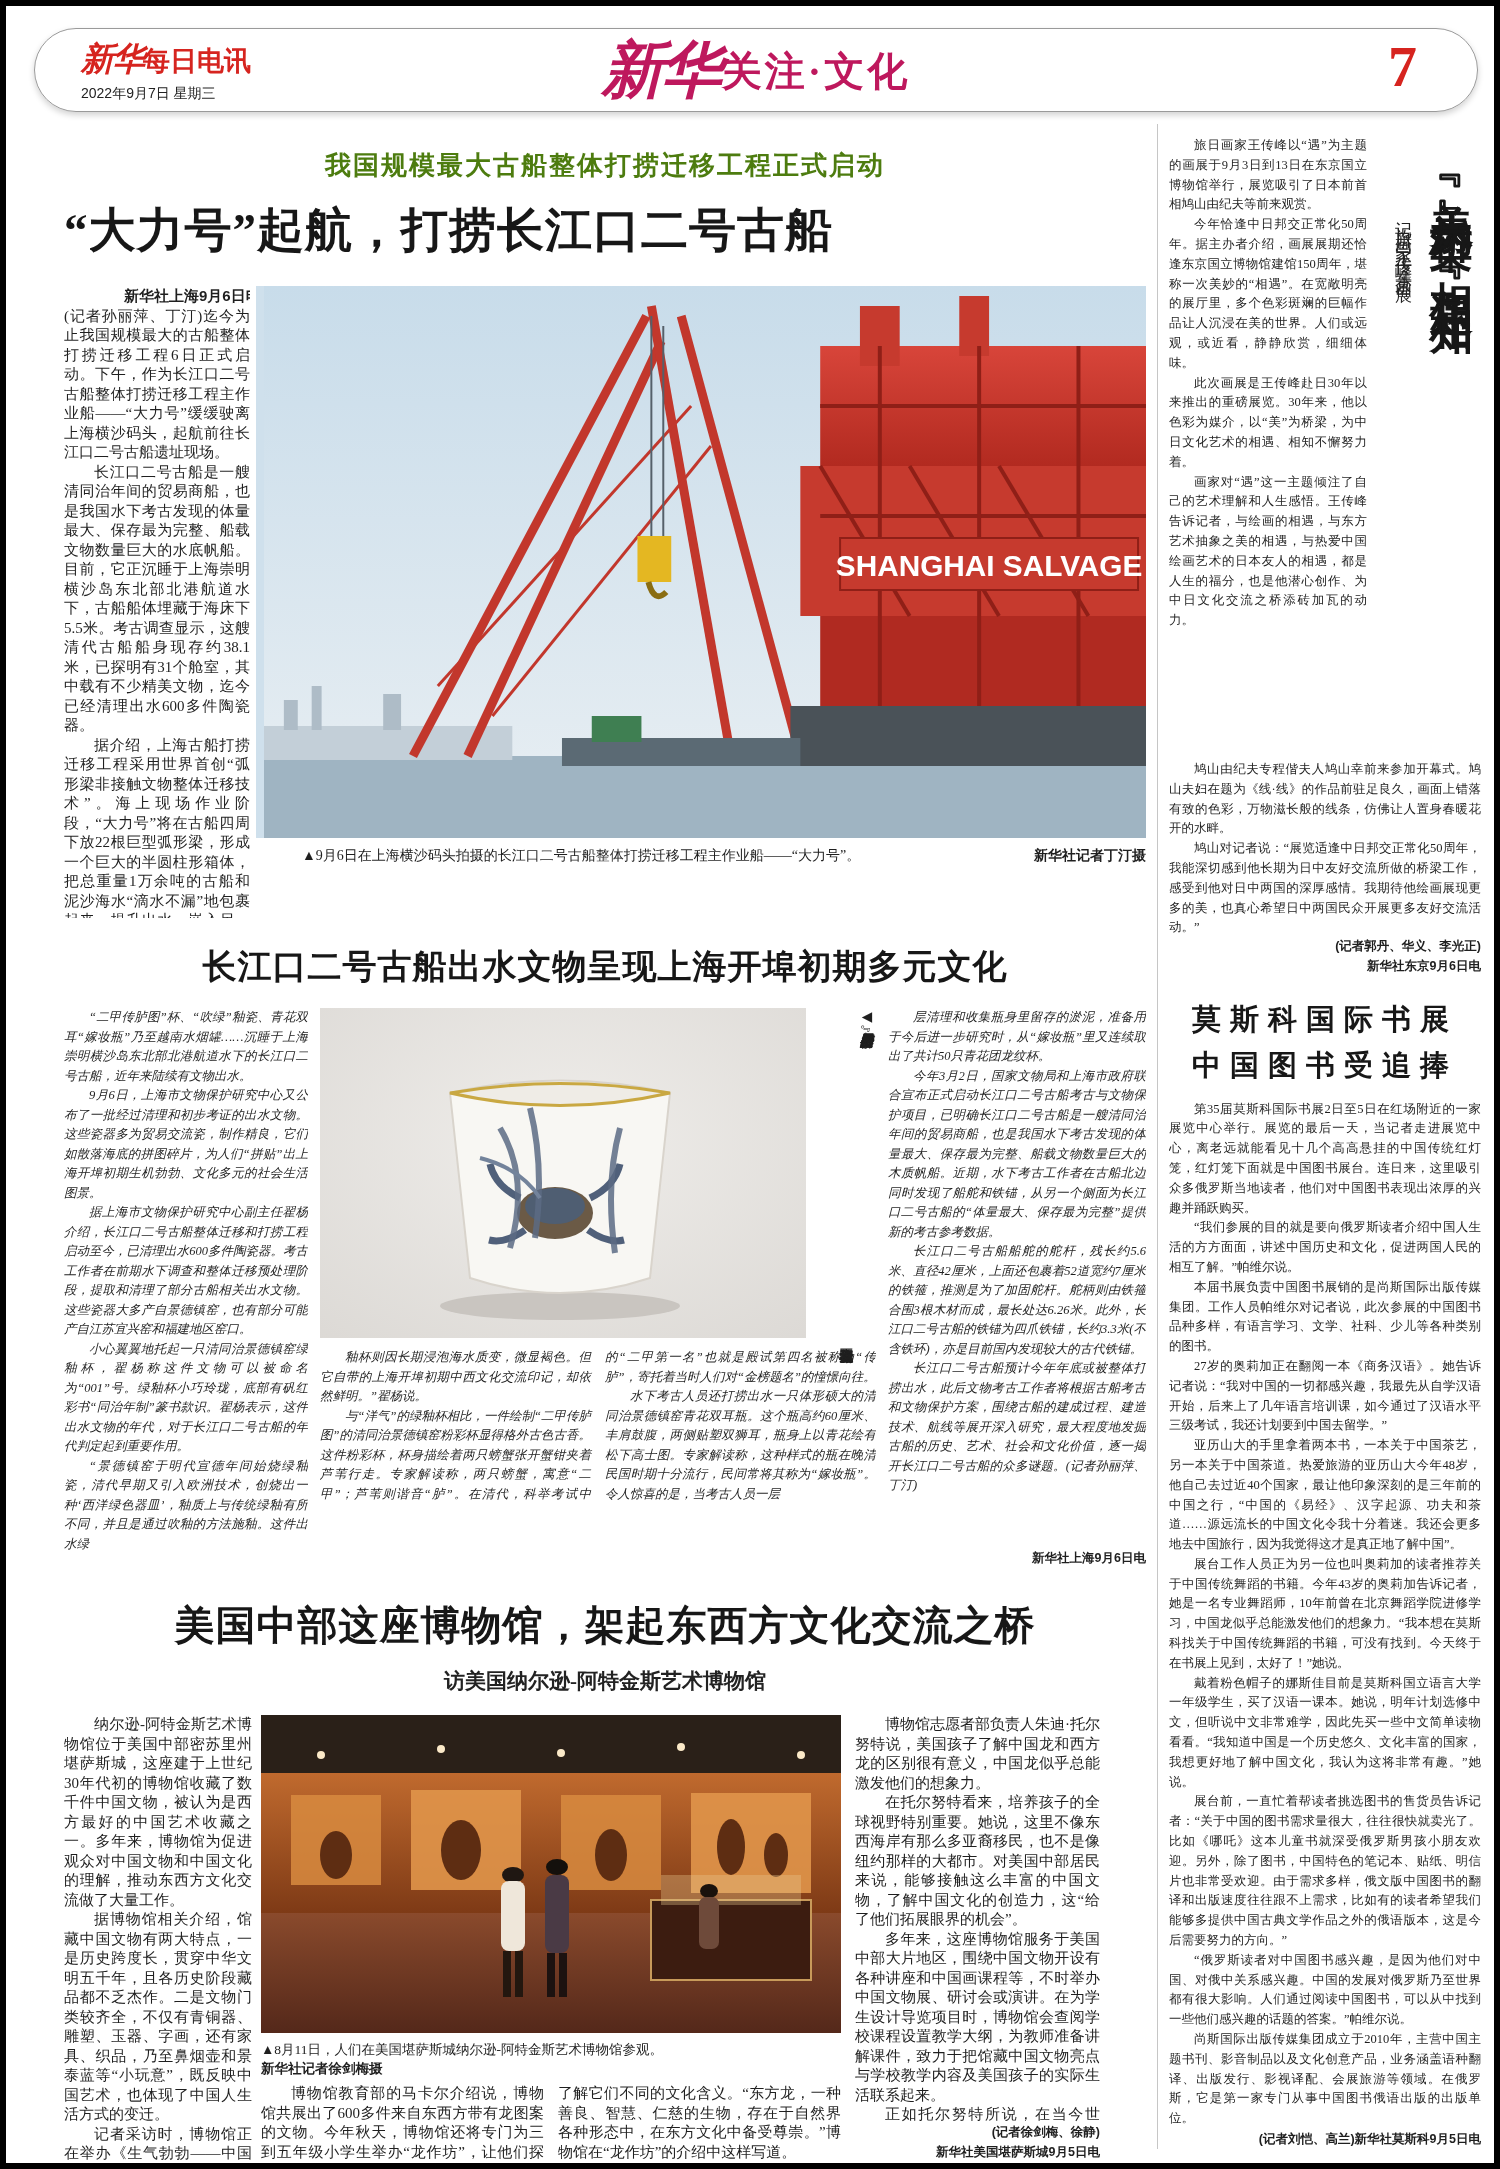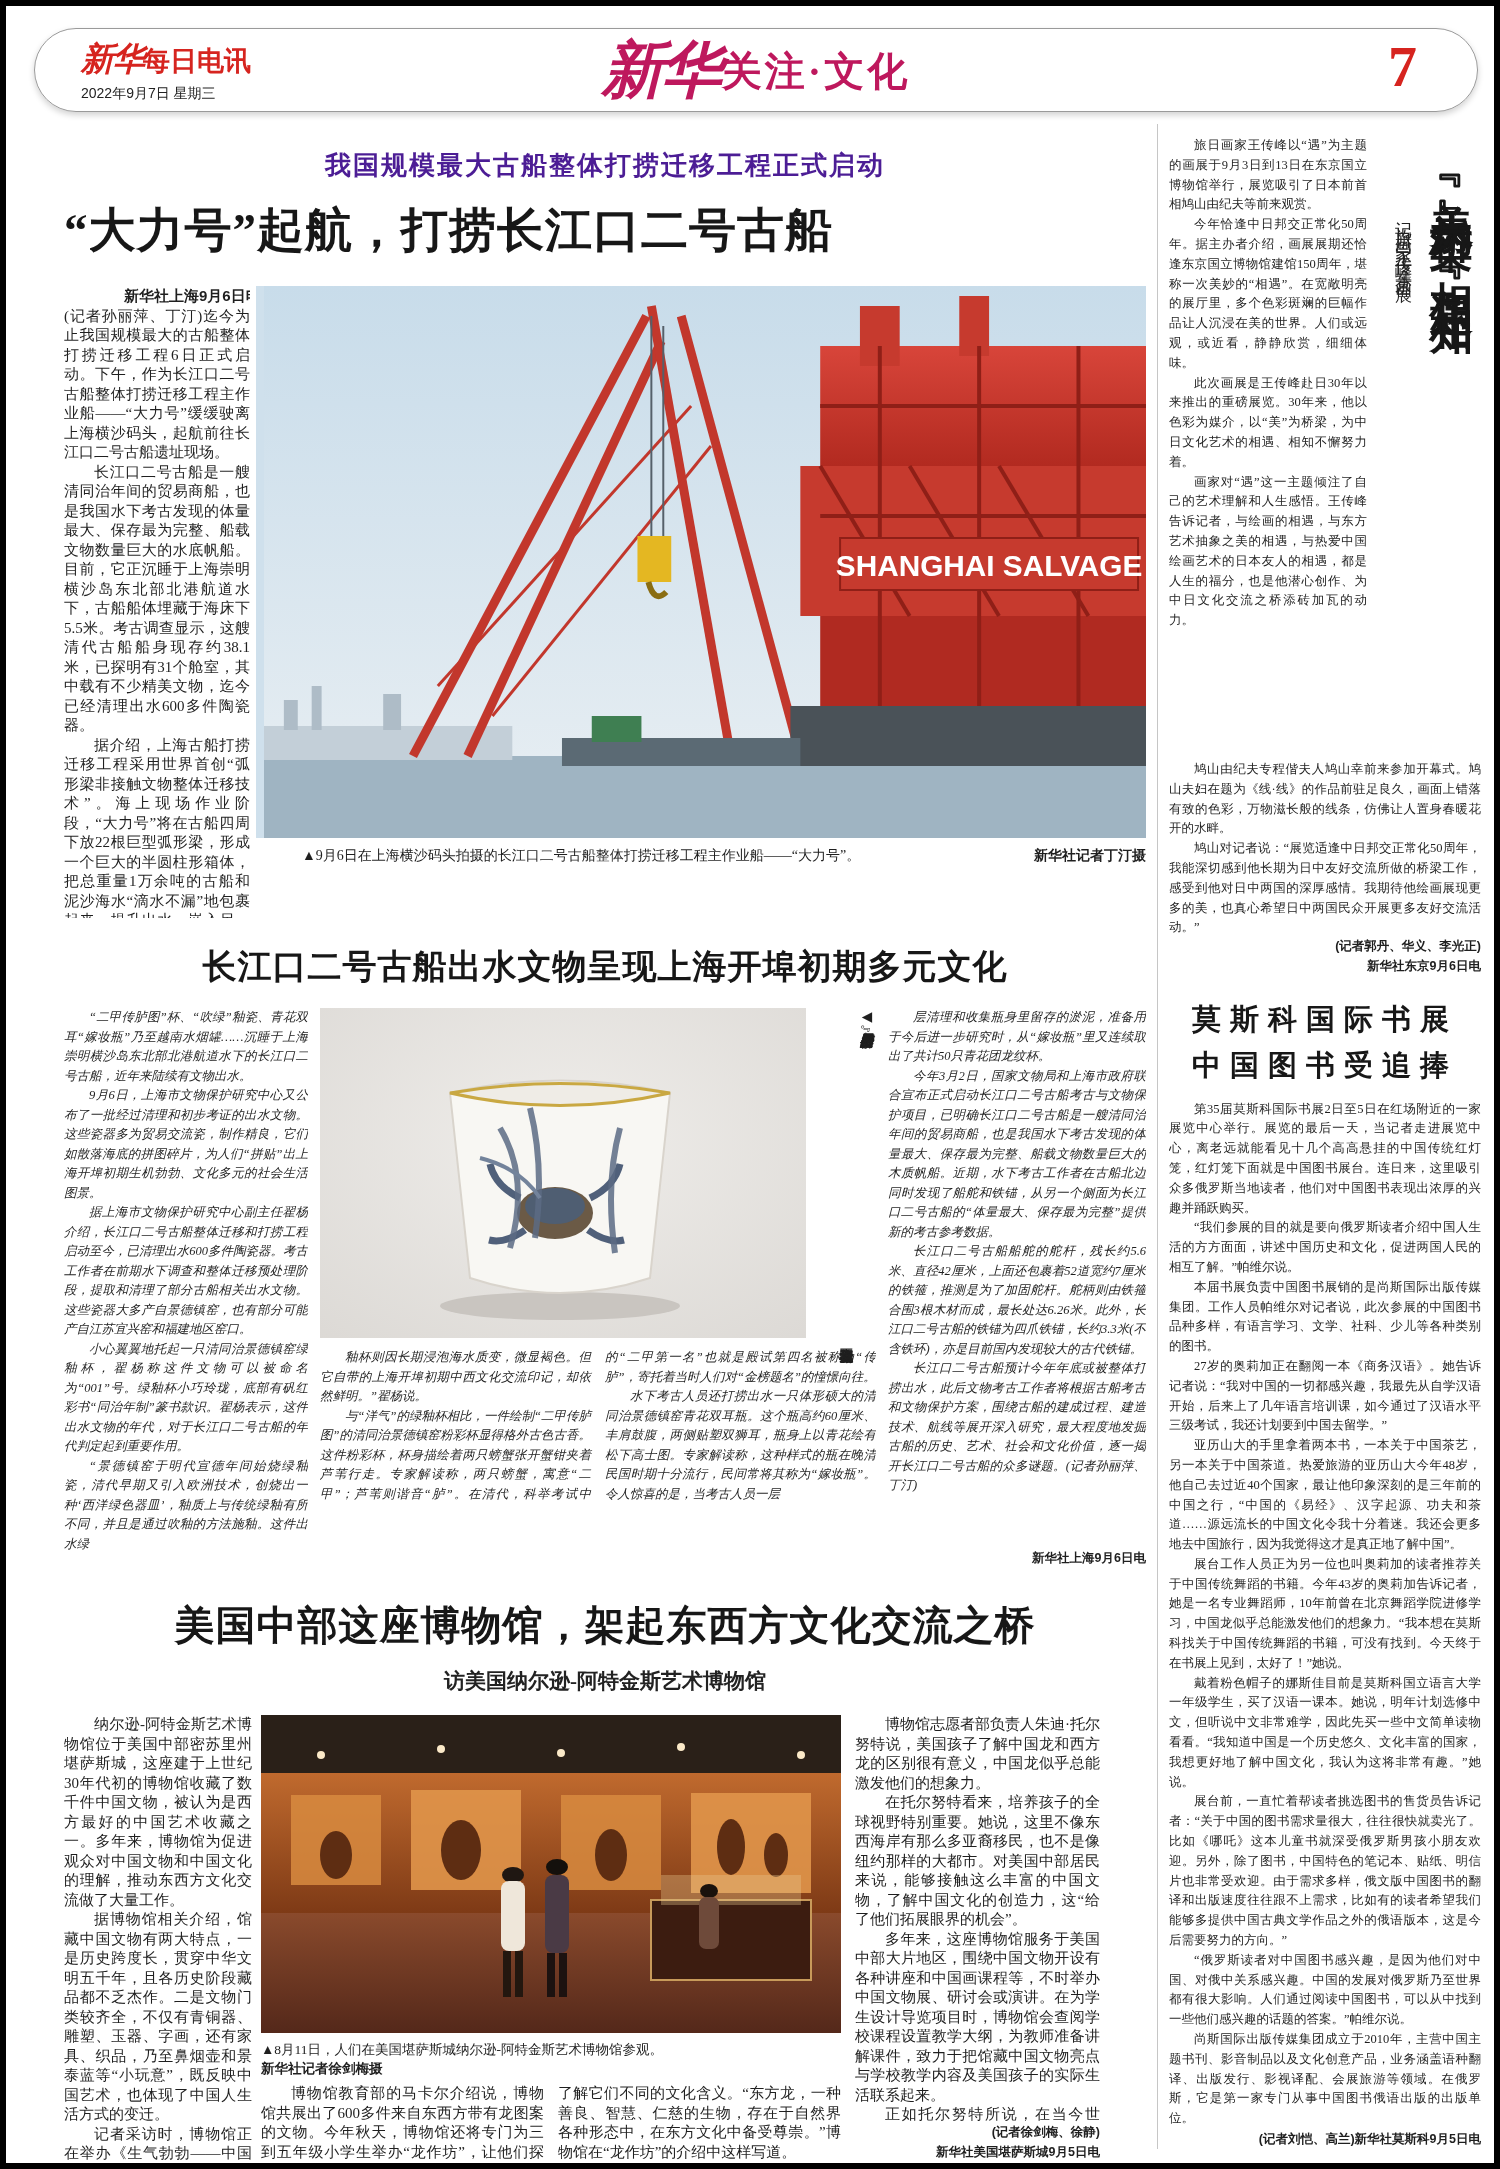--- a/index.html
+++ b/index.html
@@ -26,21 +26,21 @@
   .mh-center .sec { font-size:40px; font-weight:900; letter-spacing:3px; }
   .mh-page { position:absolute; right:60px; top:4px; color:#d6241f; font-size:58px; font-weight:900; }
   
   p.body { font-size:15px; line-height:19.5px; text-align:justify; text-indent:2em; }
   .clip { overflow:hidden; }
   .credit-bold { font-weight:700; font-family:"Liberation Sans","DejaVu Sans",sans-serif; }
   
   .main { position:absolute; left:58px; top:112px; width:1082px; height:2035px; }
   .divider-v { position:absolute; left:1151px; top:118px; width:1px; height:2025px; background:#c6c6c6; }
   .kicker { text-align:center; font-family:"Liberation Sans","DejaVu Sans",sans-serif;
-            font-weight:700; font-size:26px; letter-spacing:2px; color:#4c1d95; margin-top:30px; }
+            font-weight:700; font-size:26px; letter-spacing:2px; color:#4d7c0f; margin-top:30px; }
   .headline1 { text-align:left; font-size:47px; font-weight:700; letter-spacing:1px; color:#171717; margin-top:16px; }
   .art1-row { display:flex; margin-top:24px; }
   .art1-col { width:186px; height:632px; margin-right:6px; }
   .art1-right { flex:1; }
   .photo1 { width:100%; height:552px; background:#cfe0ec;padding-left:8px; }
   .cap-row { display:flex; align-items:baseline; margin-top:9px; font-size:14px; }
   .cap-row .cap-text { padding-left:46px; }
   .cap-row .cap-credit { margin-left:auto; }
   
   .headline2 { text-align:center; font-size:34px; font-weight:800; letter-spacing:1px; margin-top:26px; color:#171717;}

